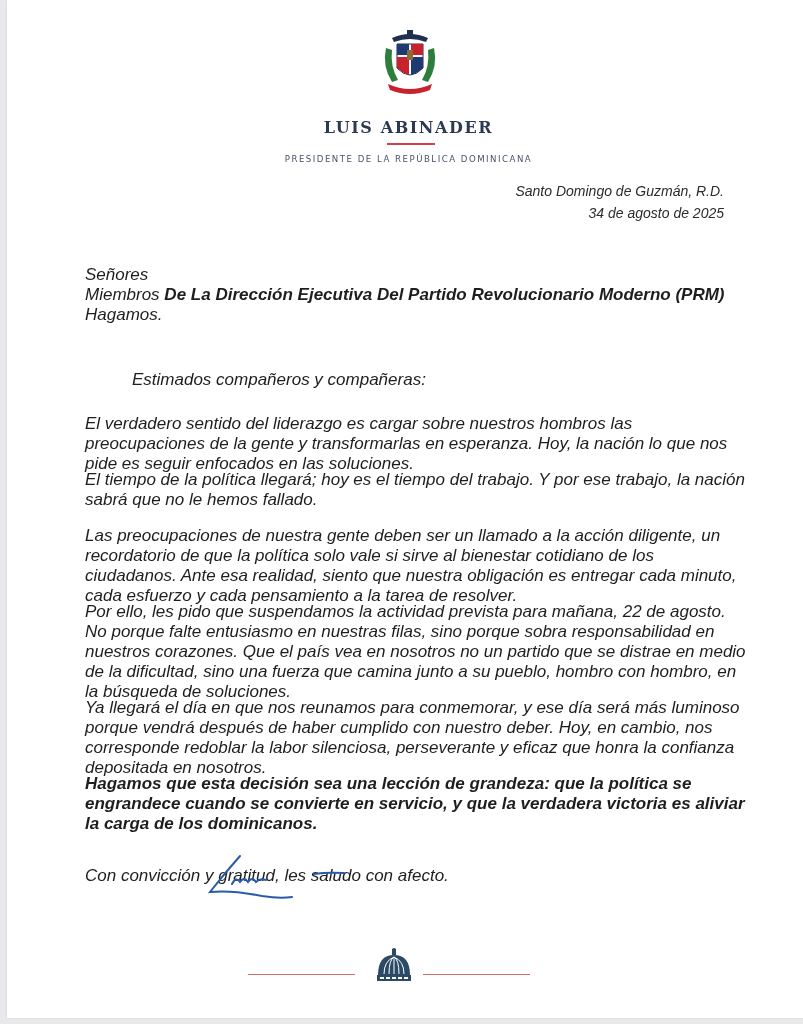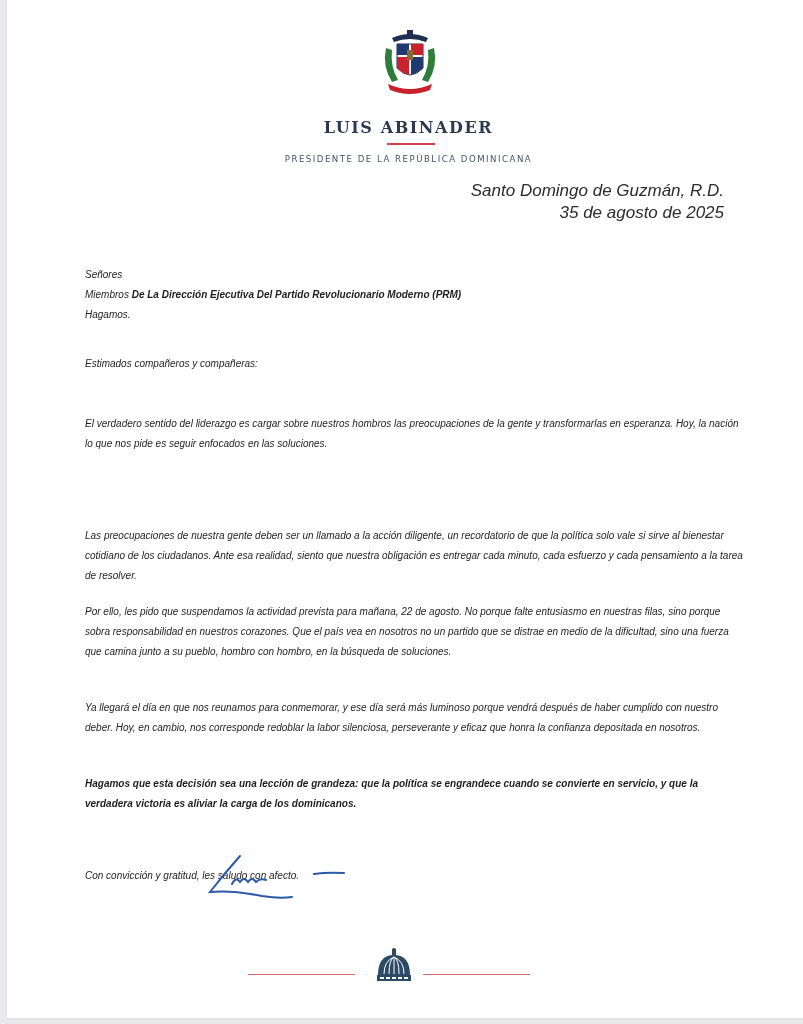--- a/index.html
+++ b/index.html
@@ -60,30 +60,30 @@
       font-size: 8.6px;
       letter-spacing: 1.5px;
       color: #46536a;
     }
     .place-date {
       position: absolute;
       right: 85px;
       top: 180px;
       text-align: right;
       font-style: italic;
-      font-size: 17px;
+      font-size: 14px;
       line-height: 22px;
       color: #2b2b2b;
     }
     .body-text {
       position: absolute;
       left: 78px;
       width: 662px;
       font-style: italic;
-      font-size: 10px;
+      font-size: 17px;
       line-height: 20px;
       color: #1e1e1e;
     }
     .recipient { top: 265px; line-height: 20px; }
     .recipient .bold { font-weight: bold; text-align: right; }
     .p { margin: 0; }
     .sig {
       position: absolute;
       left: 195px;
       top: 852px;
@@ -127,34 +127,35 @@
 
     <path d="M8 56 Q30 66 52 56 L50 62 Q30 70 10 62 Z" fill="#c8232c"></path>
   </svg>
 
   <div class="name">LUIS ABINADER</div>
   <div class="name-rule"></div>
   <div class="office">PRESIDENTE DE LA REPÚBLICA DOMINICANA</div>
 
   <div class="place-date">
     <div>Santo Domingo de Guzmán, R.D.</div>
-    <div>35 de agosto de 2025</div>
+    <div>34 de agosto de 2025</div>
   </div>
 
   <div class="body-text recipient">
     <div>Señores</div>
     <div>
       <span>Miembros </span><span class="bold">De La Dirección Ejecutiva Del Partido Revolucionario Moderno (PRM)</span>
     </div>
     <div>Hagamos.</div>
   </div>
 
-  <p class="body-text p" style="top:354px;">Estimados compañeros y compañeras:</p>
+  <p class="body-text p" style="top:370px;margin-left:47px;">Estimados compañeros y compañeras:</p>
 
   <p class="body-text p" style="top:414px;">El verdadero sentido del liderazgo es cargar sobre nuestros hombros las preocupaciones de la gente y transformarlas en esperanza. Hoy, la nación lo que nos pide es seguir enfocados en las soluciones.</p>
+  <p class="body-text p" style="top:470px;">El tiempo de la política llegará; hoy es el tiempo del trabajo. Y por ese trabajo, la nación sabrá que no le hemos fallado.</p>
   <p class="body-text p" style="top:526px;">Las preocupaciones de nuestra gente deben ser un llamado a la acción diligente, un recordatorio de que la política solo vale si sirve al bienestar cotidiano de los ciudadanos. Ante esa realidad, siento que nuestra obligación es entregar cada minuto, cada esfuerzo y cada pensamiento a la tarea de resolver.</p>
   <p class="body-text p" style="top:602px;">Por ello, les pido que suspendamos la actividad prevista para mañana, 22 de agosto. No porque falte entusiasmo en nuestras filas, sino porque sobra responsabilidad en nuestros corazones. Que el país vea en nosotros no un partido que se distrae en medio de la dificultad, sino una fuerza que camina junto a su pueblo, hombro con hombro, en la búsqueda de soluciones.</p>
   <p class="body-text p" style="top:698px;">Ya llegará el día en que nos reunamos para conmemorar, y ese día será más luminoso porque vendrá después de haber cumplido con nuestro deber. Hoy, en cambio, nos corresponde redoblar la labor silenciosa, perseverante y eficaz que honra la confianza depositada en nosotros.</p>
   <p class="body-text p" style="top:774px;font-weight:bold;">Hagamos que esta decisión sea una lección de grandeza: que la política se engrandece cuando se convierte en servicio, y que la verdadera victoria es aliviar la carga de los dominicanos.</p>
 
   <p class="body-text p" style="top:866px;">Con convicción y gratitud, les saludo con afecto.</p>
 
   <svg class="sig" viewBox="0 0 160 50">
     <path d="M38 4 Q22 22 8 40 Q30 38 60 44 Q78 47 90 45" fill="none" stroke="#2a5aa8" stroke-width="2" stroke-linecap="round"></path>
     <path d="M30 32 Q34 24 38 30 Q42 24 46 30 Q50 24 54 30 Q58 26 64 28" fill="none" stroke="#2a5aa8" stroke-width="2" stroke-linecap="round"></path>

